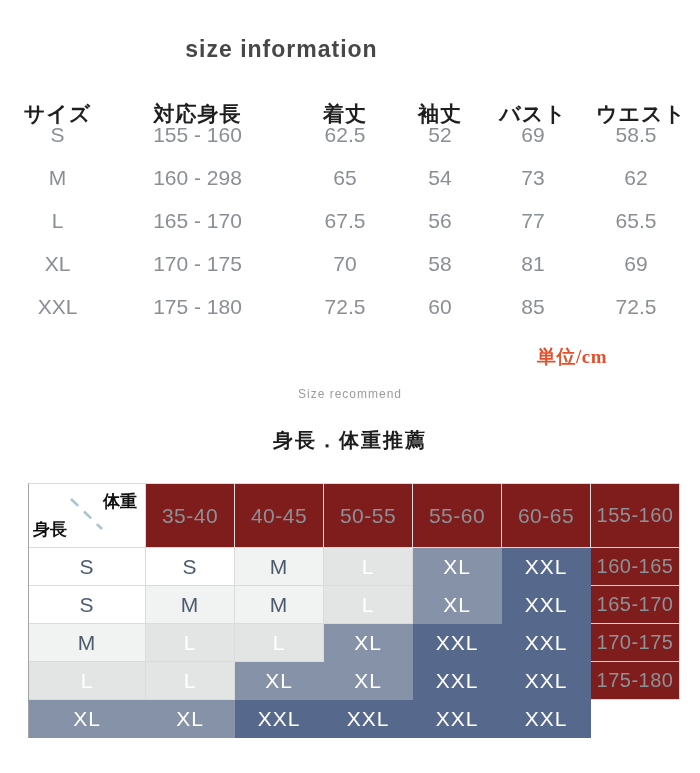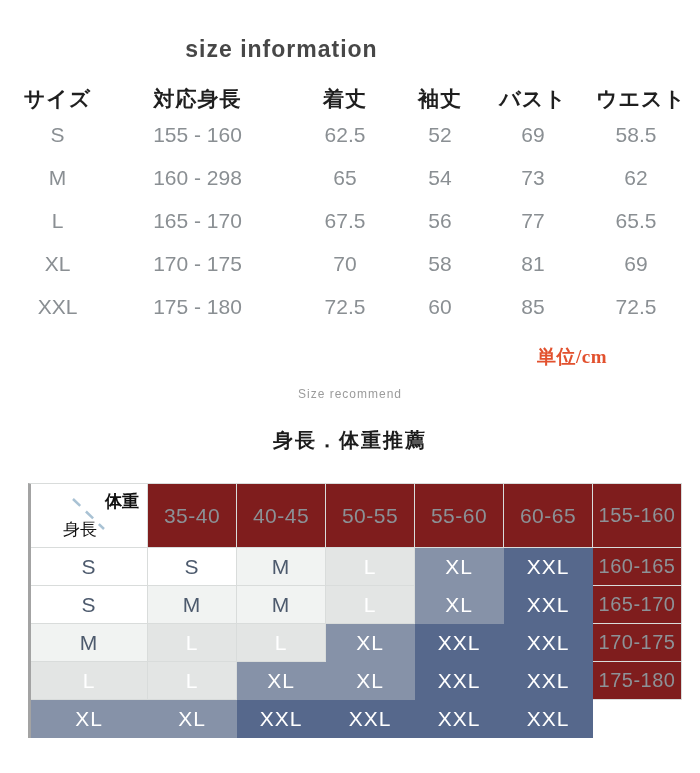--- a/index.html
+++ b/index.html
@@ -9,61 +9,61 @@
   
   .title{position:absolute;top:36px;left:0;width:563px;text-align:center;
          font-size:23px;font-weight:600;color:#474747;letter-spacing:1px;}
 
   
   .size-table{position:absolute;top:84px;left:0;width:700px;}
   .st-row{display:grid;grid-template-columns:115px 165px 130px 60px 126px 80px;
           height:43px;align-items:center;text-align:center;}
   .st-row.st-header{height:29px;}
   .st-header .st-cell{font-family:"Liberation Serif", serif;font-weight:bold;
-          color:#1f1f1f;font-size:21px;letter-spacing:1px;}
+          color:#1f1f1f;font-size:21px;letter-spacing:1px;margin-top:16px;}
   .st-cell{font-size:21px;color:#8a8f93;white-space:nowrap;}
 
   
   .unit{position:absolute;top:344px;left:537px;font-size:19px;font-weight:bold;
         color:#e2512e;font-family:"Liberation Serif", serif;letter-spacing:.5px;}
 
   
   .size-recommend{position:absolute;top:387px;left:0;width:700px;text-align:center;
         font-size:12px;color:#9b9b9b;letter-spacing:1px;}
 
   
   .rec-title{position:absolute;top:427px;left:0;width:700px;text-align:center;
         font-size:20px;font-weight:bold;color:#1c1c1c;letter-spacing:2px;
         font-family:"Liberation Serif", serif;}
 
   
   .matrix{position:absolute;top:483px;left:28px;width:651px;
           display:grid;grid-template-columns:117px repeat(6,89px);
           grid-template-rows:64px repeat(5,38px);
-          border-top:1px solid #d9dcdb;border-left:3px solid #a3a3a3;
+          border-top:1px solid #d9dcdb;border-left:1px solid #a3a3a3;
           box-sizing:content-box;}
   .mx{display:flex;align-items:center;justify-content:center;
       border-right:1px solid #d9dcdb;border-bottom:1px solid #d9dcdb;
       box-sizing:border-box;background:#7f1d1d;}
   .mx-colhead{font-size:21px;color:#8b9196;letter-spacing:.5px;}
   .mx-rowhead{font-size:20px;color:#8d9297;letter-spacing:.5px;text-align:right;}
   .mx-cell{font-size:21px;color:#4d5a6d;letter-spacing:1px;}
   .tone-s{background:#ffffff;}
   .tone-m{background:#f1f3f2;}
   .tone-l{background:#e3e5e4;color:#ffffff;}
   .tone-xl{background:#8692a8;color:#ffffff;border-right-color:#8692a8;border-bottom-color:#8692a8;}
   .tone-xxl{background:#56688c;color:#ffffff;border-right-color:#56688c;border-bottom-color:#56688c;}
 
   
   .mx-corner{position:relative;background:#fff;border-right:1px solid #d9dcdb;
              border-bottom:1px solid #d9dcdb;box-sizing:border-box;}
   .corner-top{position:absolute;top:6px;right:8px;font-family:"Liberation Serif", serif;
               font-weight:bold;font-size:17px;color:#101010;}
-  .corner-bottom{position:absolute;bottom:6px;left:32px;font-family:"Liberation Serif", serif;
-              font-weight:normal;font-size:17px;color:#101010;}
+  .corner-bottom{position:absolute;bottom:6px;left:4px;font-family:"Liberation Serif", serif;
+              font-weight:bold;font-size:17px;color:#101010;}
   .corner-diag{position:absolute;top:0;left:0;}
 </style>
 </head>
 <body>
 
 <div class="page">
 
   <div class="title">size information</div>
 
   <div class="size-table">

